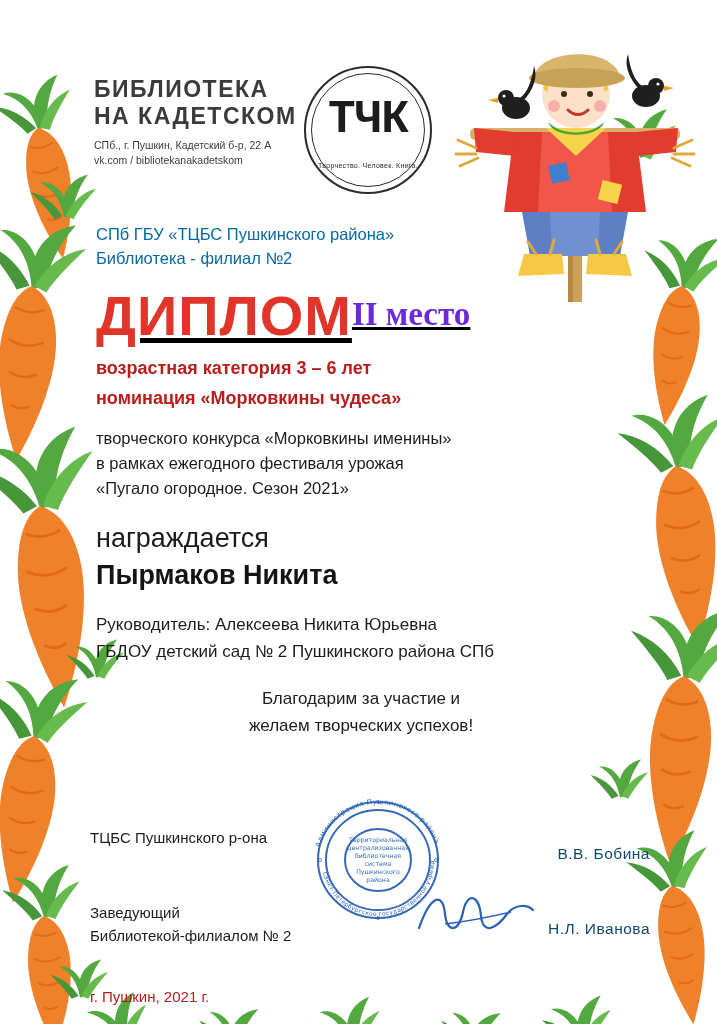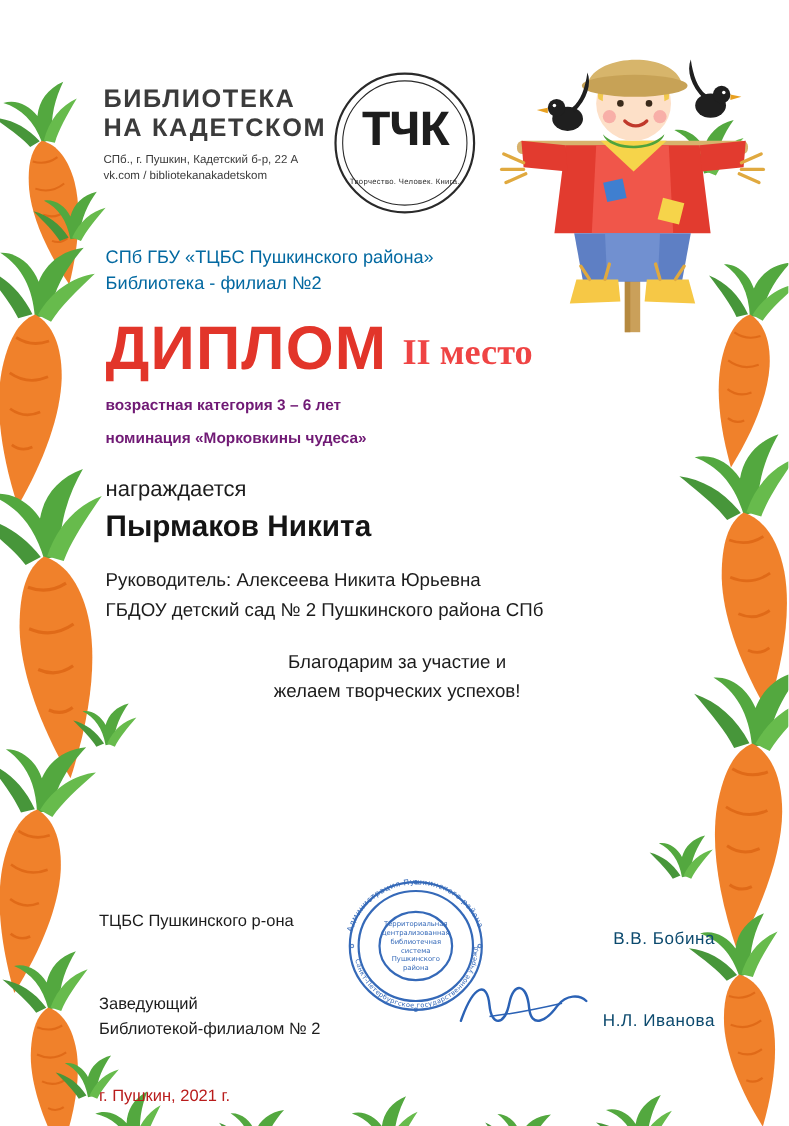--- a/index.html
+++ b/index.html
@@ -118,55 +118,55 @@
     width: 530px;
   }
   .org-line {
     font-size: 16.5px;
     color: #0369a1;
     line-height: 24px;
   }
   .diploma-row {
     margin-top: 18px;
     display: flex;
-    align-items: flex-end;
-    gap: 14px;
+    align-items: center;
+    text-decoration: underline;
   }
   .diploma-word {
     font-family: "Liberation Sans", sans-serif;
     font-weight: bold;
     font-size: 56px;
     line-height: 56px;
     color: #e2352a;
     letter-spacing: 1px;
   }
   .place-word {
     font-family: "Liberation Serif", serif;
     font-weight: bold;
     font-size: 33px;
     line-height: 38px;
-    color: #ef4444;
+    color: #6d28d9;
     padding-bottom: 4px;
   }
   .cat-line {
     margin-top: 10px;
-    font-size: 14px;
+    font-size: 18px;
     font-weight: bold;
-    color: #701a75;
+    color: #b91c1c;
     line-height: 28px;
   }
   .about-block {
     margin-top: 14px;
     font-size: 16.5px;
     color: #1c1c1c;
     line-height: 25px;
   }
   .award-label {
     margin-top: 22px;
-    font-size: 20px;
+    font-size: 27px;
     color: #1c1c1c;
   }
   .winner {
     margin-top: 6px;
     font-size: 27px;
     font-weight: bold;
     color: #141414;
   }
   .teacher-block {
     margin-top: 20px;
@@ -416,20 +416,25 @@
     <div class="org-line">Библиотека - филиал №2</div>
 
     <div class="diploma-row">
       <div class="diploma-word">ДИПЛОМ</div>
       <div class="place-word">II место</div>
     </div>
 
     <div class="cat-line">возрастная категория 3 – 6 лет</div>
     <div class="cat-line" style="margin-top:2px">номинация «Морковкины чудеса»</div>
 
+    <div class="about-block">
+      <div>творческого конкурса  «Морковкины именины»</div>
+      <div>в рамках ежегодного фестиваля урожая</div>
+      <div>«Пугало огородное. Сезон 2021»</div>
+    </div>
 
     <div class="award-label">награждается</div>
     <div class="winner">Пырмаков Никита</div>
 
     <div class="teacher-block">
       <div>Руководитель: Алексеева Никита Юрьевна</div>
       <div>ГБДОУ детский сад № 2 Пушкинского района СПб</div>
     </div>
 
     <div class="thanks-block">

